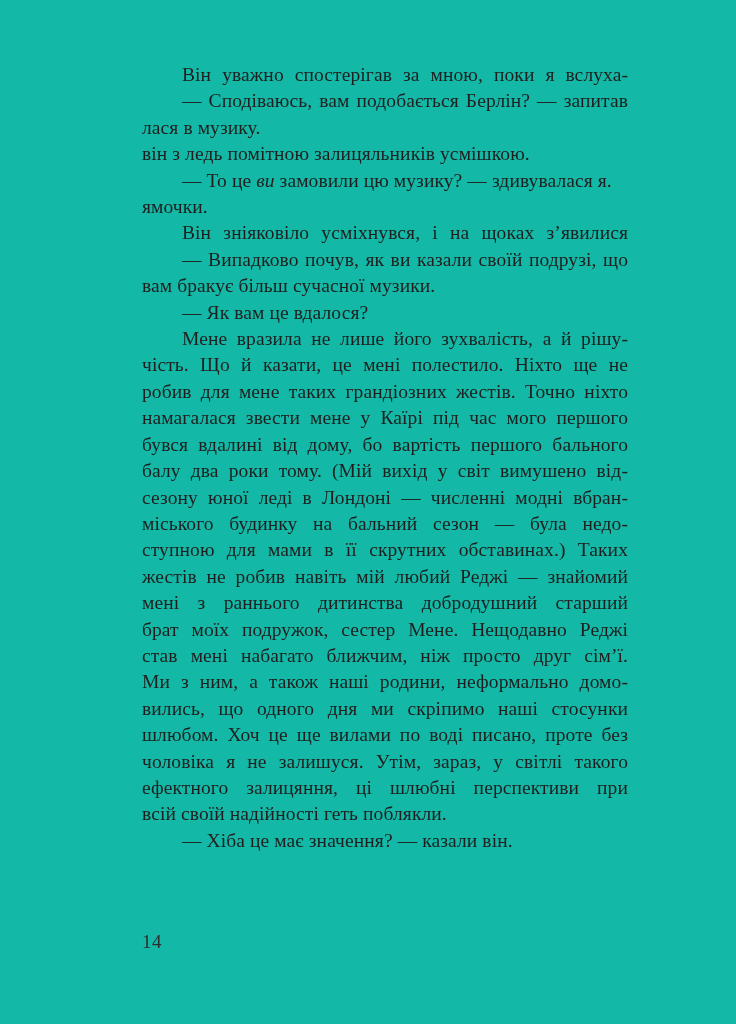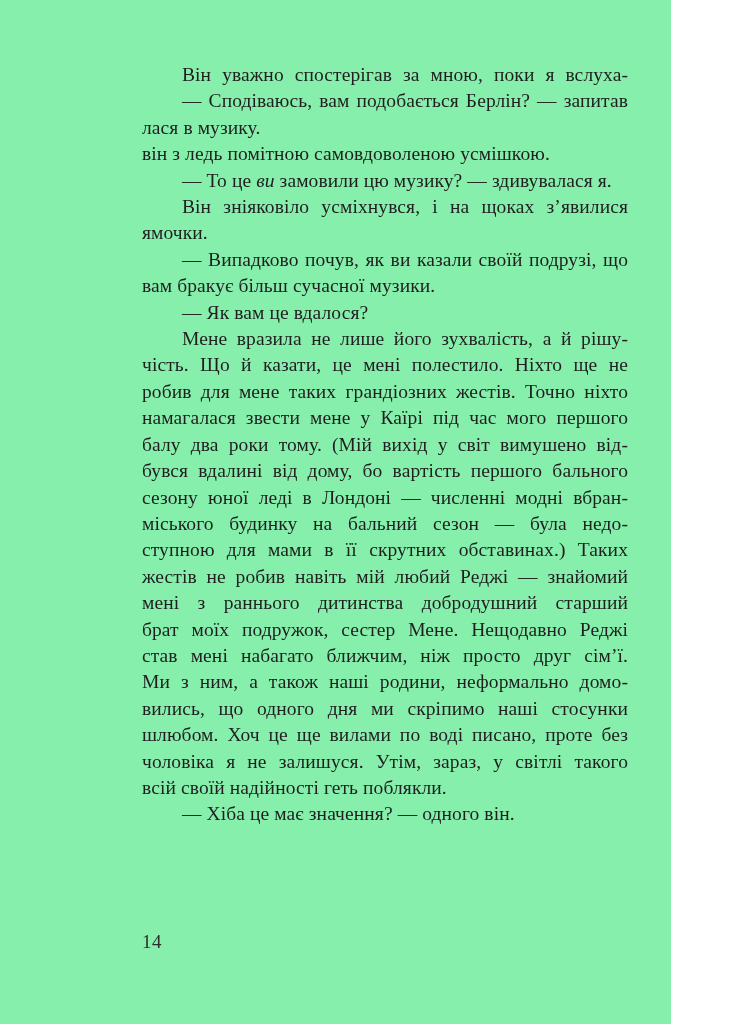--- a/index.html
+++ b/index.html
@@ -8,23 +8,23 @@
   }
   body {
     width: 736px;
     height: 1024px;
     background: #ffffff;
     overflow: hidden;
     font-family: "Liberation Serif", serif;
   }
   .page {
     position: relative;
-    width: 671px;
+    width: 736px;
     height: 1024px;
-    background: #86efac;
+    background: #14b8a6;
   }
   .text-block {
     position: absolute;
     left: 142px;
     top: 62px;
     width: 486px;
     color: #1f1f1f;
     font-size: 19.5px;
     line-height: 26.4px;
     letter-spacing: 0.1px;
@@ -51,41 +51,42 @@
   }
 </style>
 </head>
 <body>
 
 <div class="page">
   <div class="text-block">
       <div class="line indent justify">Він уважно спостерігав за мною, поки я вслуха-</div>
       <div class="line indent justify">— Сподіваюсь, вам подобається Берлін? — запитав</div>
       <div class="line">лася в музику.</div>
-      <div class="line">він з ледь помітною самовдоволеною усмішкою.</div>
+      <div class="line">він з ледь помітною залицяльників усмішкою.</div>
       <div class="line indent"><span>— То це </span><span style="font-style: italic;">ви</span><span> замовили цю музику? — здивувалася я.</span></div>
+      <div class="line">ямочки.</div>
       <div class="line indent justify">Він зніяковіло усміхнувся, і на щоках з’явилися</div>
-      <div class="line">ямочки.</div>
       <div class="line indent justify">— Випадково почув, як ви казали своїй подрузі, що</div>
       <div class="line">вам бракує більш сучасної музики.</div>
       <div class="line indent">— Як вам це вдалося?</div>
       <div class="line indent justify">Мене вразила не лише його зухвалість, а й рішу-</div>
       <div class="line justify">чість. Що й казати, це мені полестило. Ніхто ще не</div>
       <div class="line justify">робив для мене таких грандіозних жестів. Точно ніхто</div>
       <div class="line justify">намагалася звести мене у Каїрі під час мого першого</div>
+      <div class="line justify">бувся вдалині від дому, бо вартість першого бального</div>
       <div class="line justify">балу два роки тому. (Мій вихід у світ вимушено від-</div>
-      <div class="line justify">бувся вдалині від дому, бо вартість першого бального</div>
       <div class="line justify">сезону юної леді в Лондоні — численні модні вбран-</div>
       <div class="line justify">міського будинку на бальний сезон — була недо-</div>
       <div class="line justify">ступною для мами в її скрутних обставинах.) Таких</div>
       <div class="line justify">жестів не робив навіть мій любий Реджі — знайомий</div>
       <div class="line justify">мені з раннього дитинства добродушний старший</div>
       <div class="line justify">брат моїх подружок, сестер Мене. Нещодавно Реджі</div>
       <div class="line justify">став мені набагато ближчим, ніж просто друг сім’ї.</div>
       <div class="line justify">Ми з ним, а також наші родини, неформально домо-</div>
       <div class="line justify">вились, що одного дня ми скріпимо наші стосунки</div>
       <div class="line justify">шлюбом. Хоч це ще вилами по воді писано, проте без</div>
       <div class="line justify">чоловіка я не залишуся. Утім, зараз, у світлі такого</div>
+      <div class="line justify">ефектного залицяння, ці шлюбні перспективи при</div>
       <div class="line">всій своїй надійності геть поблякли.</div>
-      <div class="line indent">— Хіба це має значення? — одного він.</div>
+      <div class="line indent">— Хіба це має значення? — казали він.</div>
     </div>
   <div class="page-number">14</div>
 </div>
 
 </body></html>

